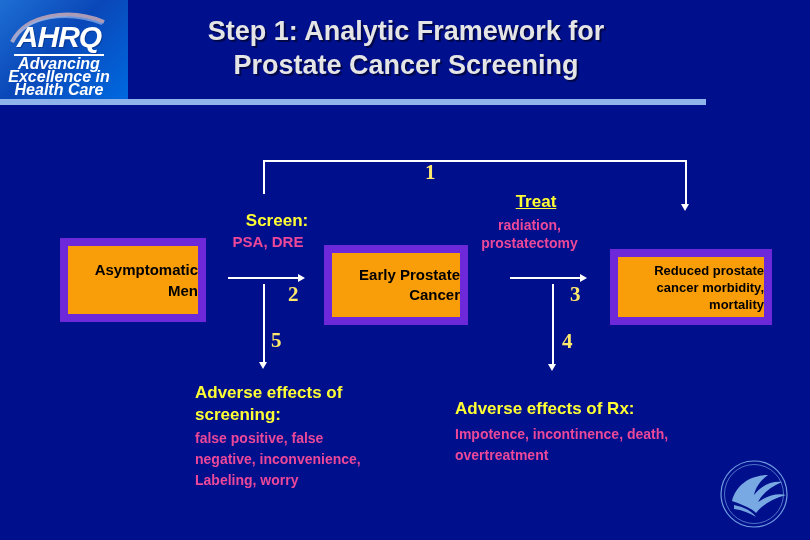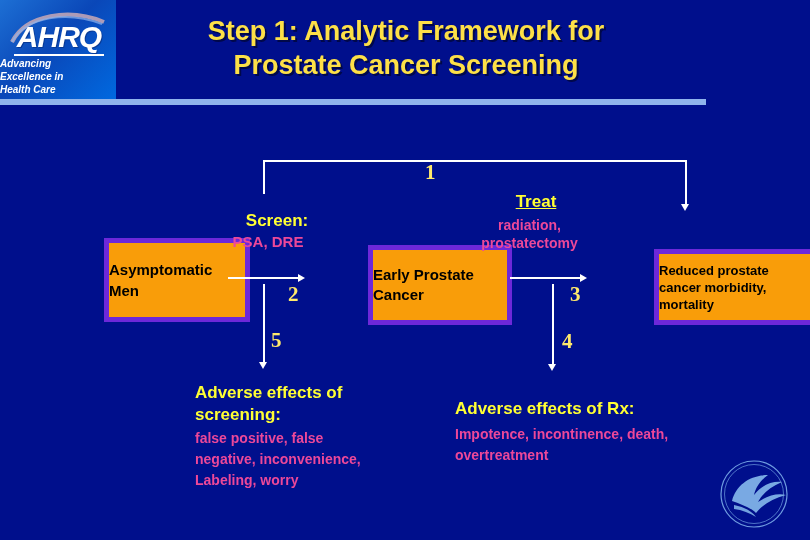--- a/index.html
+++ b/index.html
@@ -9,60 +9,59 @@
     font-family:"Liberation Sans", sans-serif;
     position:relative;
   }
   #slide{
     position:absolute;left:0;top:0;width:810px;height:540px;
     background:#000f8c;
   }
 
   
   #logo-panel{
-    position:absolute;left:0;top:0;width:116px;height:100px;
+    position:absolute;left:0;top:0;width:128px;height:100px;
     background:linear-gradient(135deg,#1d6fd4 0%,#0a47b8 45%,#0069e0 100%);
     overflow:hidden;
   }
   #logo-swoosh{position:absolute;left:8px;top:8px;width:104px;height:40px;}
   #logo-ahrq{
     position:absolute;left:0;top:22px;width:118px;text-align:center;
     color:#ffffff;font-weight:bold;font-style:italic;font-size:30px;
     letter-spacing:-1px;line-height:30px;
     font-family:"Liberation Sans", sans-serif;
     text-shadow:1px 1px 0 #083a96;
   }
   #logo-rule{position:absolute;left:14px;top:54px;width:90px;height:2px;background:#ffffff;}
   #logo-tag{
-    position:absolute;left:0;top:57px;width:118px;
-    color:#ffffff;font-style:italic;font-weight:bold;font-size:10px;line-height:13px;
+    position:absolute;left:0;top:57px;width:118px;text-align:center;
+    color:#ffffff;font-style:italic;font-weight:bold;font-size:16px;line-height:13px;
   }
 
   #title{
     position:absolute;left:126px;top:14px;width:560px;
-    color:#fde047;font-size:27px;font-weight:bold;line-height:34px;
+    color:#e5e5e5;font-size:27px;font-weight:bold;line-height:34px;
     text-align:center;
     text-shadow:2px 2px 0 #00084a;
   }
   #divider{
     position:absolute;left:0;top:99px;width:706px;height:6px;
     background:#8fb4ec;
   }
 
   
   .obox{
     position:absolute;
     background:#f99d09;
-    border:5px solid #6d28d9;
+    border:8px solid #6d28d9;
     color:#000000;
     font-weight:bold;
     display:flex;align-items:center;justify-content:center;
-    text-align:left;
+    text-align:right;
     box-sizing:border-box;
-    margin-left:44px;
   }
   #box-asymptomatic{left:60px;top:238px;width:146px;height:84px;font-size:15px;line-height:21px;}
   #box-early{left:324px;top:245px;width:144px;height:80px;font-size:15px;line-height:20px;}
   #box-reduced{left:610px;top:249px;width:162px;height:76px;font-size:13px;line-height:17px;}
 
   
   .lbl{position:absolute;}
   .yellow-hd{color:#ffff33;font-weight:bold;}
   .white-bd{color:#ec4899;font-weight:bold;}
   .num{

